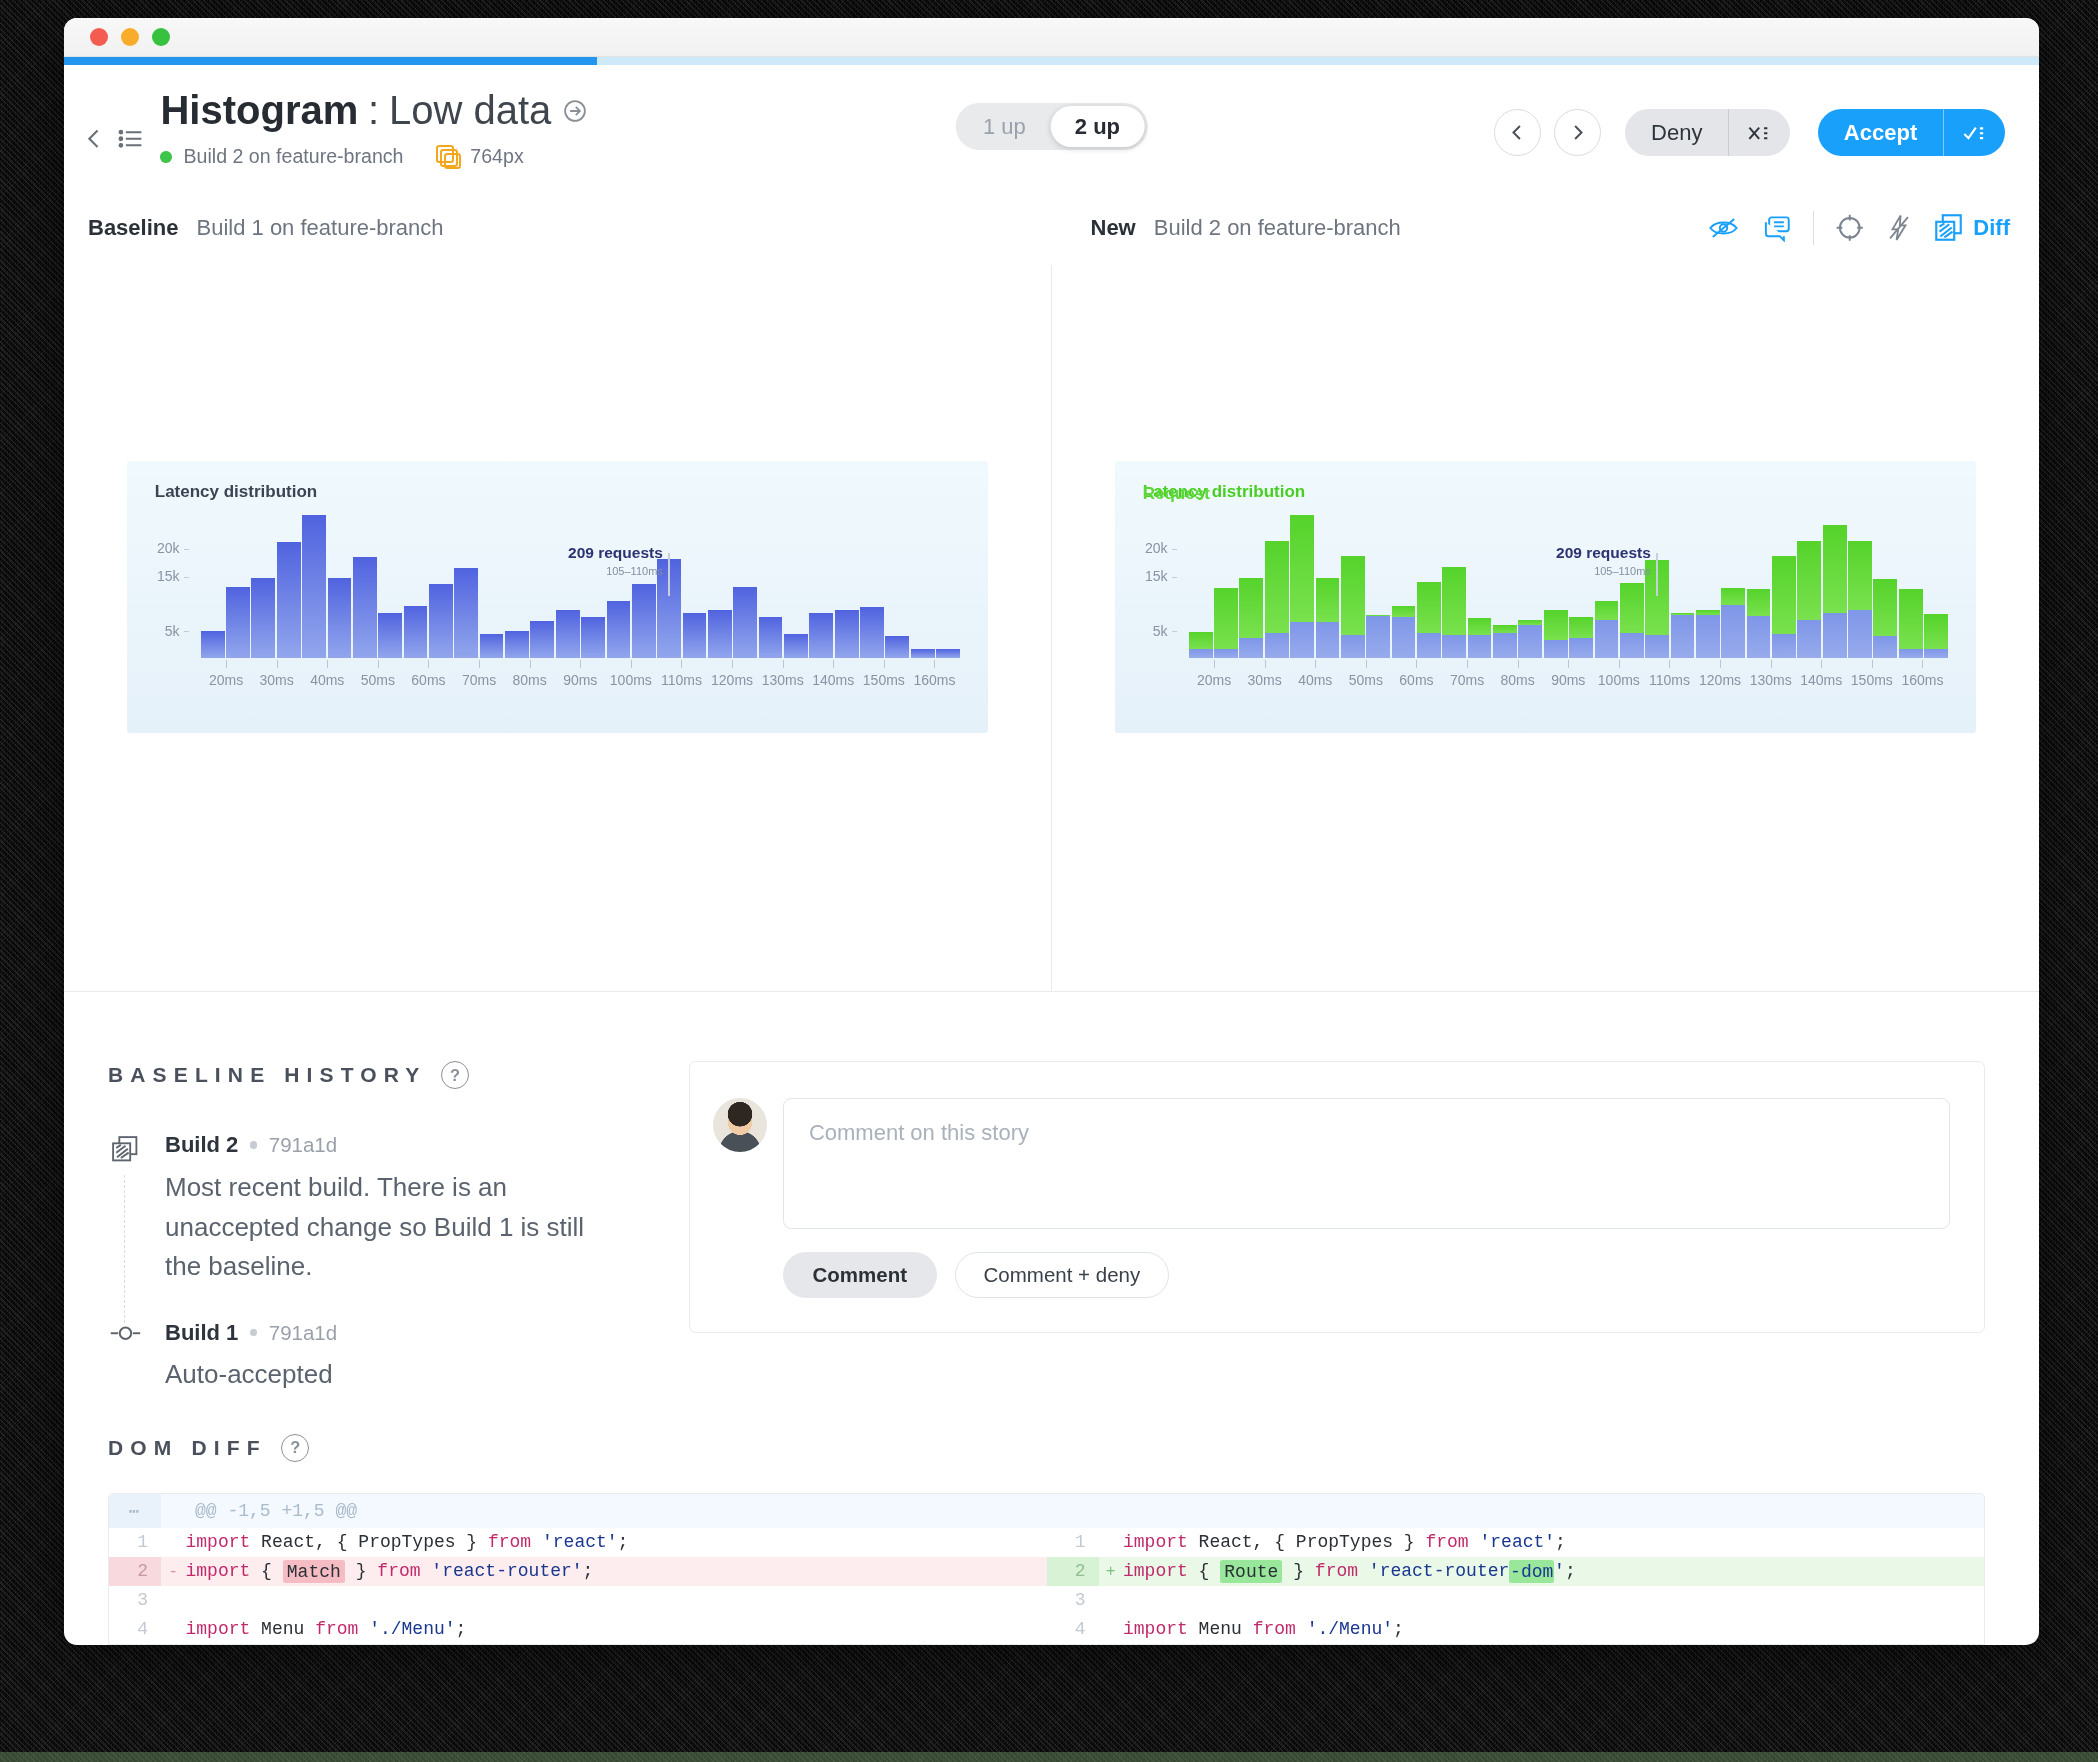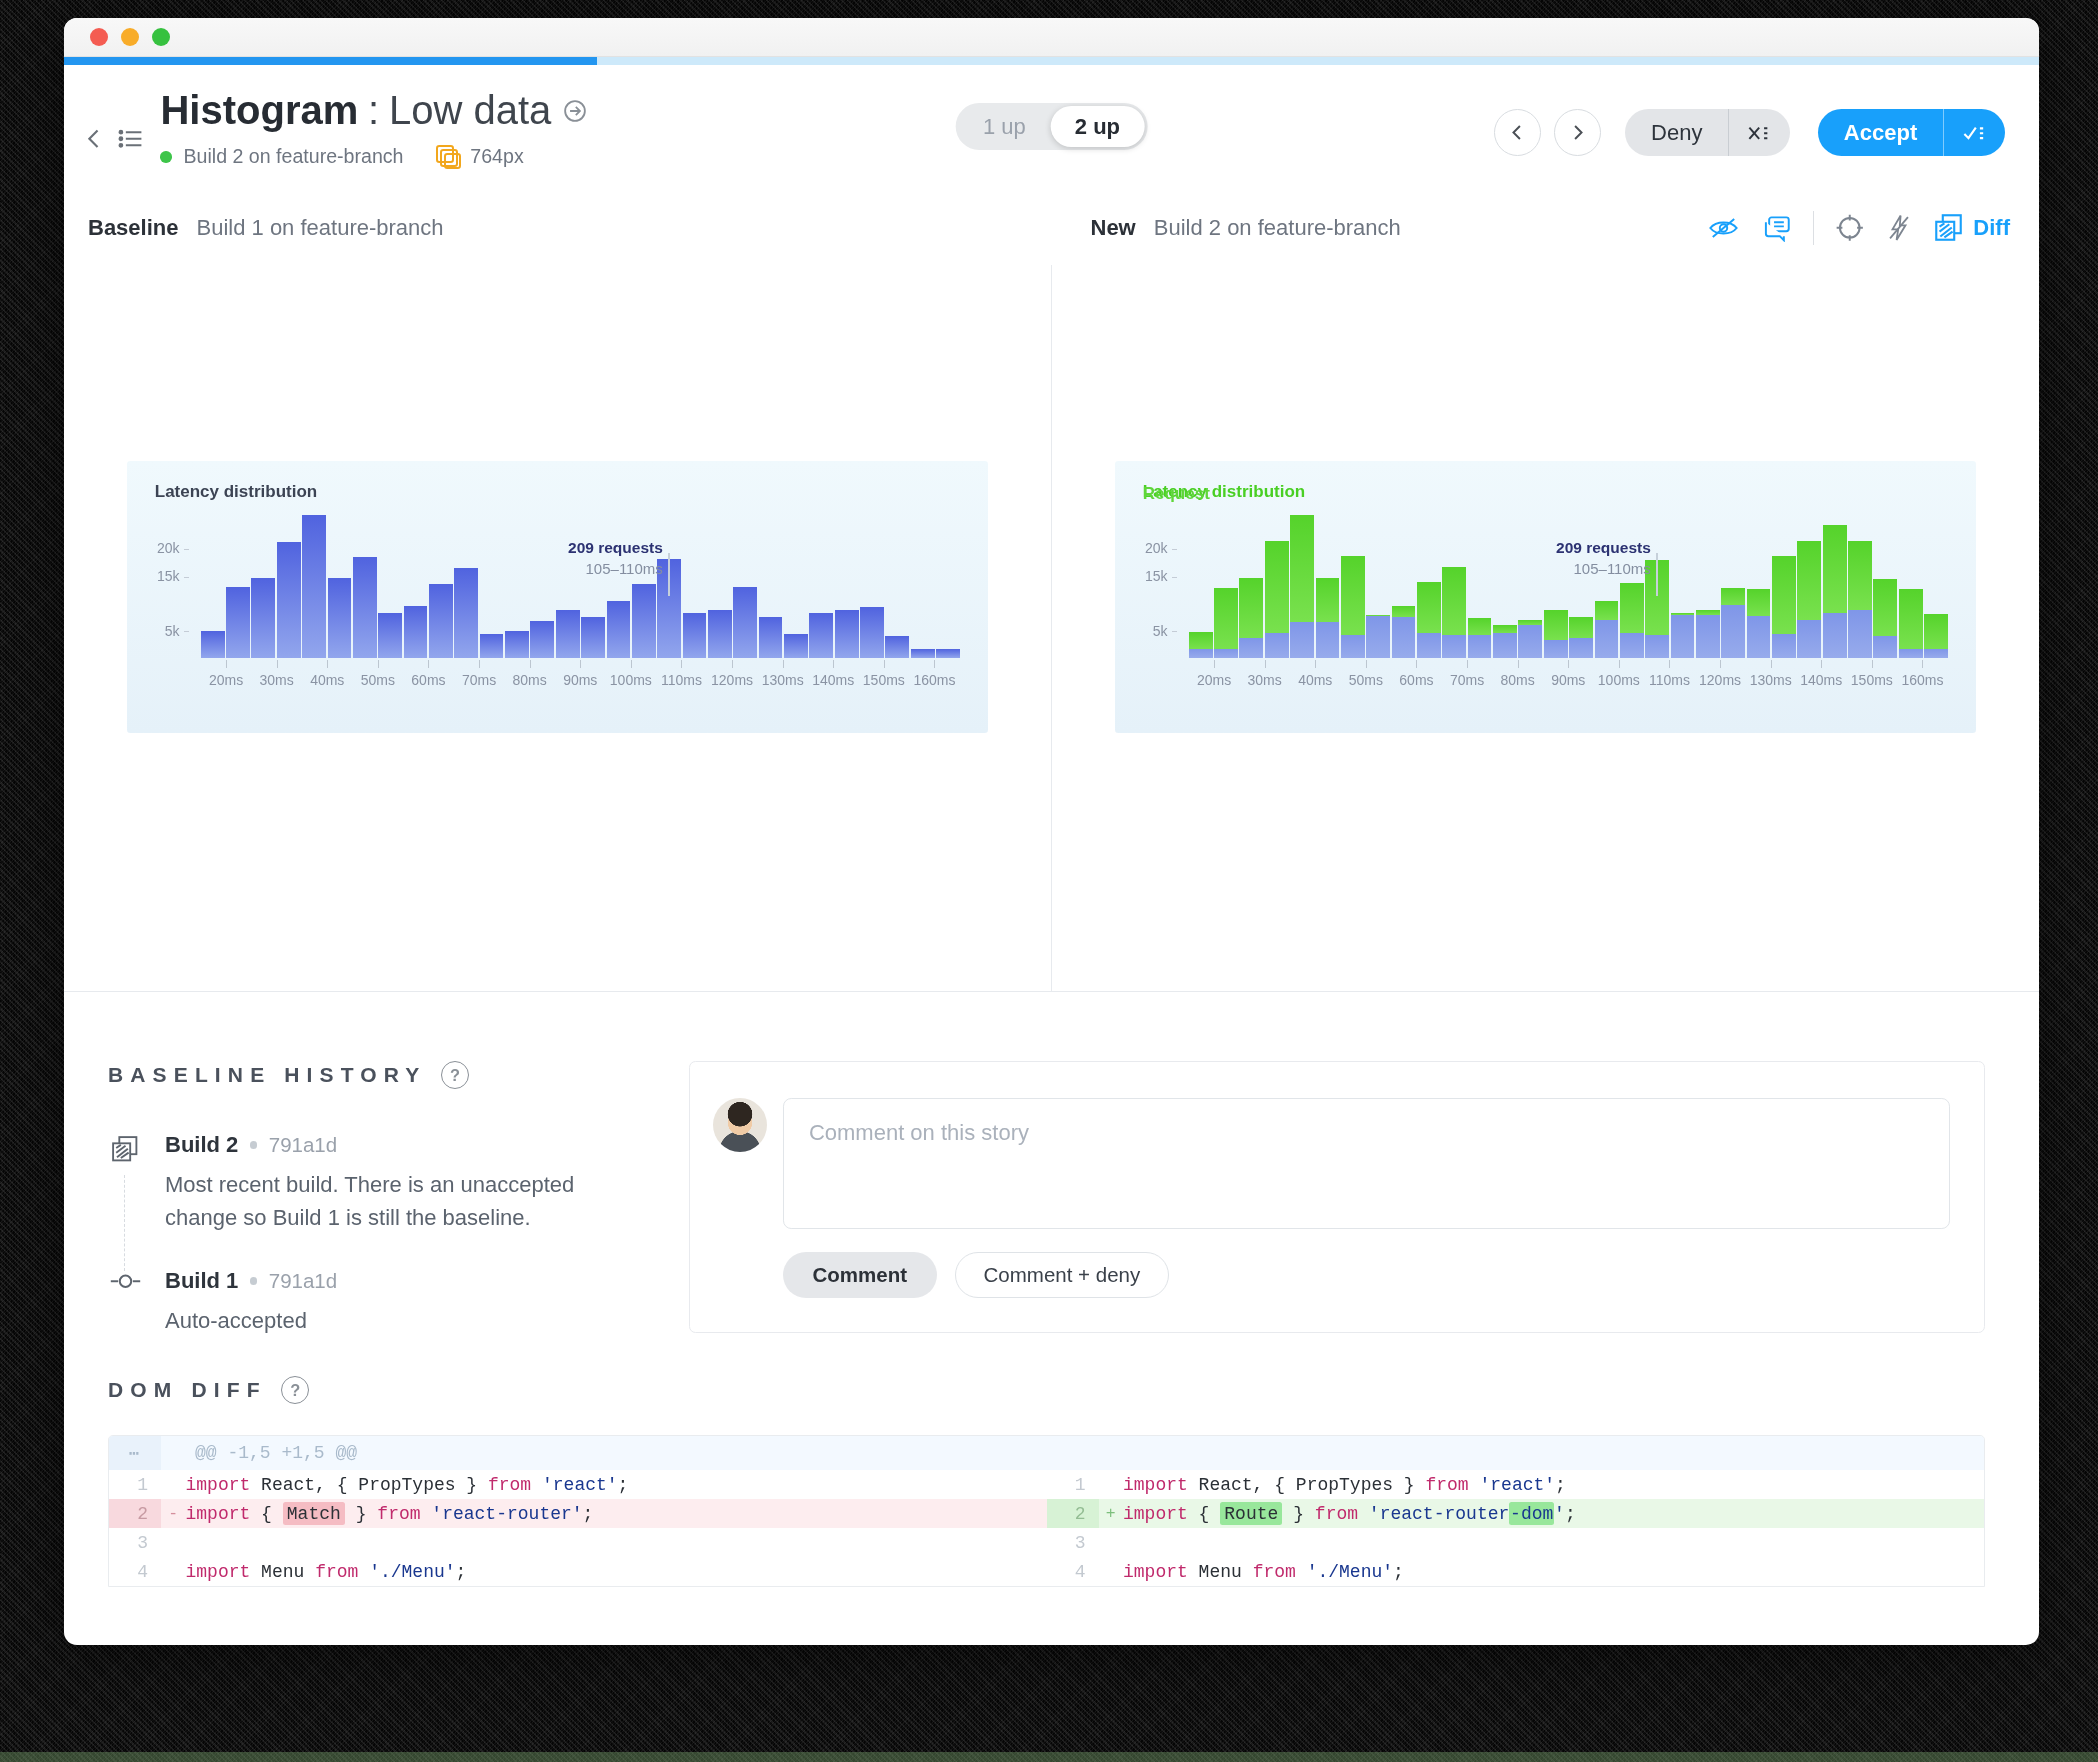--- a/index.html
+++ b/index.html
@@ -102,40 +102,40 @@
   .seg-blue{ background:linear-gradient(180deg,#5063df 0%, #92a6ed 100%); }
   .seg-blue.base{ background:linear-gradient(180deg,#7f96e8 0%, #97abec 100%); }
   .seg-green{ background:linear-gradient(180deg,#55d32b 0%, #79e14e 100%); }
   .xaxis{ height:38px; position:relative; }
   .xtick{ position:absolute; top:2.5px; width:0.8px; height:7.4px; background:#bcc6d0; }
   .xlab{ position:absolute; top:14px; transform:translateX(-50%); font-size:14px; color:#8a93a3; white-space:nowrap; }
   .anno{ position:absolute; bottom:0; width:0; }
   .anno-line{ position:absolute; left:-0.8px; width:1.6px; background:#c6d0da; }
   .anno-text{ position:absolute; left:-206px; width:200px; text-align:right; }
   .anno-label{ font-size:15.5px; font-weight:bold; color:#2c3272; }
-  .anno-range{ font-size:15px; color:#848ea0; margin-top:3.3px; }
+  .anno-range{ font-size:11px; color:#848ea0; margin-top:3.3px; }
 
   
   .lower{ padding:69px 54px 0 44px; }
   .row1{ display:flex; align-items:flex-start; gap:74px; }
   .left-col{ width:507px; flex:none; }
   .section-heading{ display:flex; align-items:center; gap:14.7px; font-size:21px; font-weight:bold;
     letter-spacing:.34em; color:#4a515c; }
   .q-circle{ width:28px; height:28px; border-radius:50%; border:1.6px solid #8a9097; color:#8a9097;
     font-size:16.4px; font-weight:bold; display:flex; align-items:center; justify-content:center; letter-spacing:0; flex:none; }
   .timeline{ margin-top:43px; position:relative; }
   .hist-item{ display:flex; gap:23px; position:relative; }
   .hist-item + .hist-item{ margin-top:33px; }
   .hist-icon{ width:34px; display:flex; justify-content:center; color:#5d646d; flex:none; padding-top:1.6px; }
   .connector{ position:absolute; left:16.4px; top:43px; bottom:-36px; border-left:1.6px dashed #d7dbe0; }
   .hist-name-row{ display:flex; align-items:center; gap:11.5px; }
   .hist-name{ font-size:22px; font-weight:bold; color:#2e343c; }
   .hist-dot{ width:7.4px; height:7.4px; border-radius:50%; background:#c6ccd2; }
   .hist-commit{ font-size:20.5px; color:#9aa1ab; }
-  .hist-desc{ margin-top:9.8px; font-size:22px; line-height:1.52; color:#5b636e; max-width:442px; }
+  .hist-desc{ margin-top:9.8px; font-size:26px; line-height:1.52; color:#5b636e; max-width:442px; }
 
   .disc-card{ flex:1; border:0.8px solid #e8eaee; border-radius:6.5px; background:#fff; }
   .tabs{ border-bottom:0.8px solid #e8eaee; height:61px; display:flex; align-items:center; }
   .tab{ position:relative; height:100%; display:flex; align-items:center; padding:0 29.5px;
     color:#18a0fb; font-size:22px; font-weight:bold; background:none; border:none; cursor:pointer; }
   .tab::after{ content:""; position:absolute; left:0; right:0; bottom:-0.8px; height:4.1px; background:#18a0fb; }
   .disc-body{ display:flex; gap:16.4px; padding:36px 34px 0 23px; }
   .avatar{
     width:54px; height:54px; border-radius:50%; flex:none;
     background:

